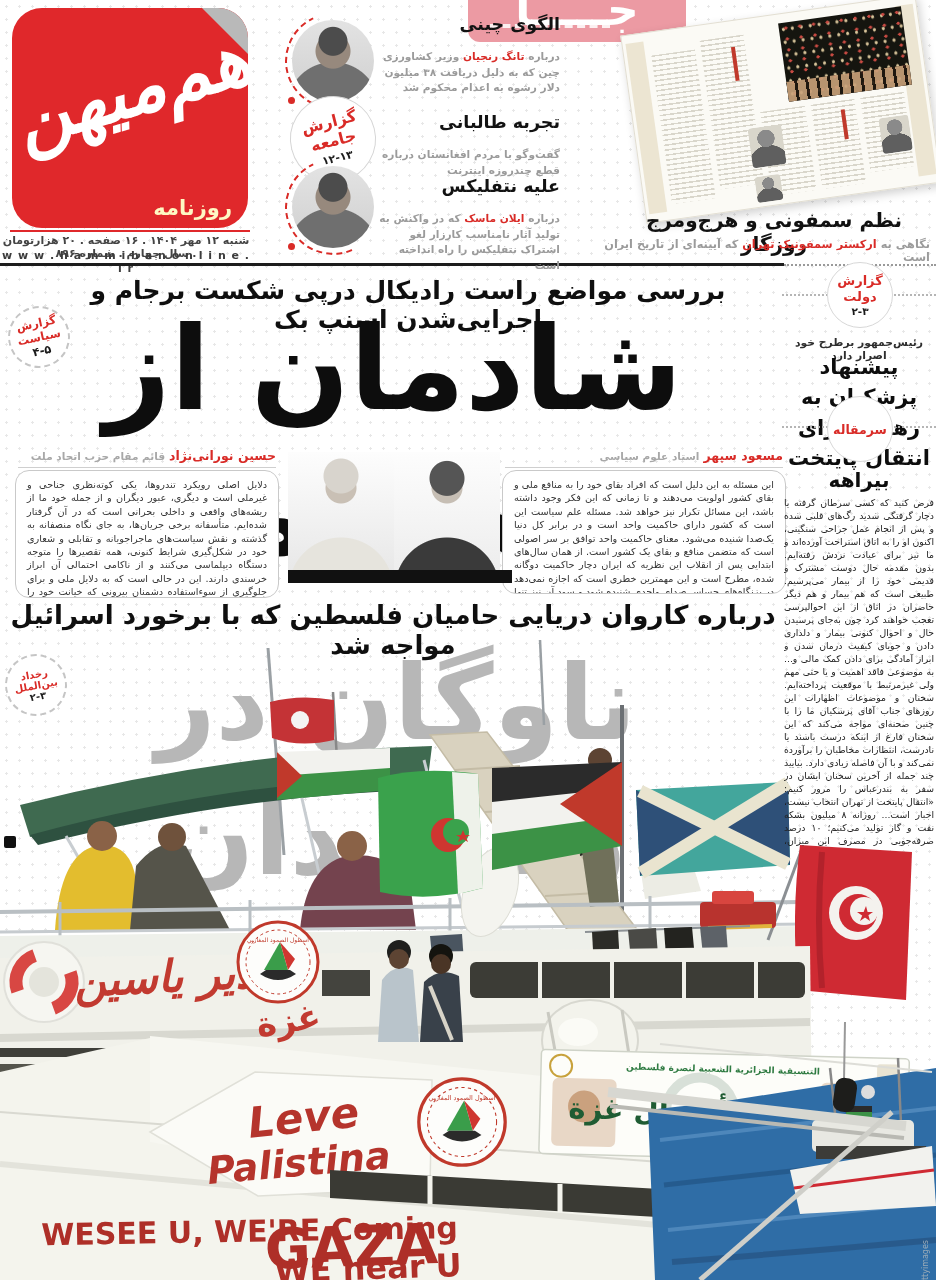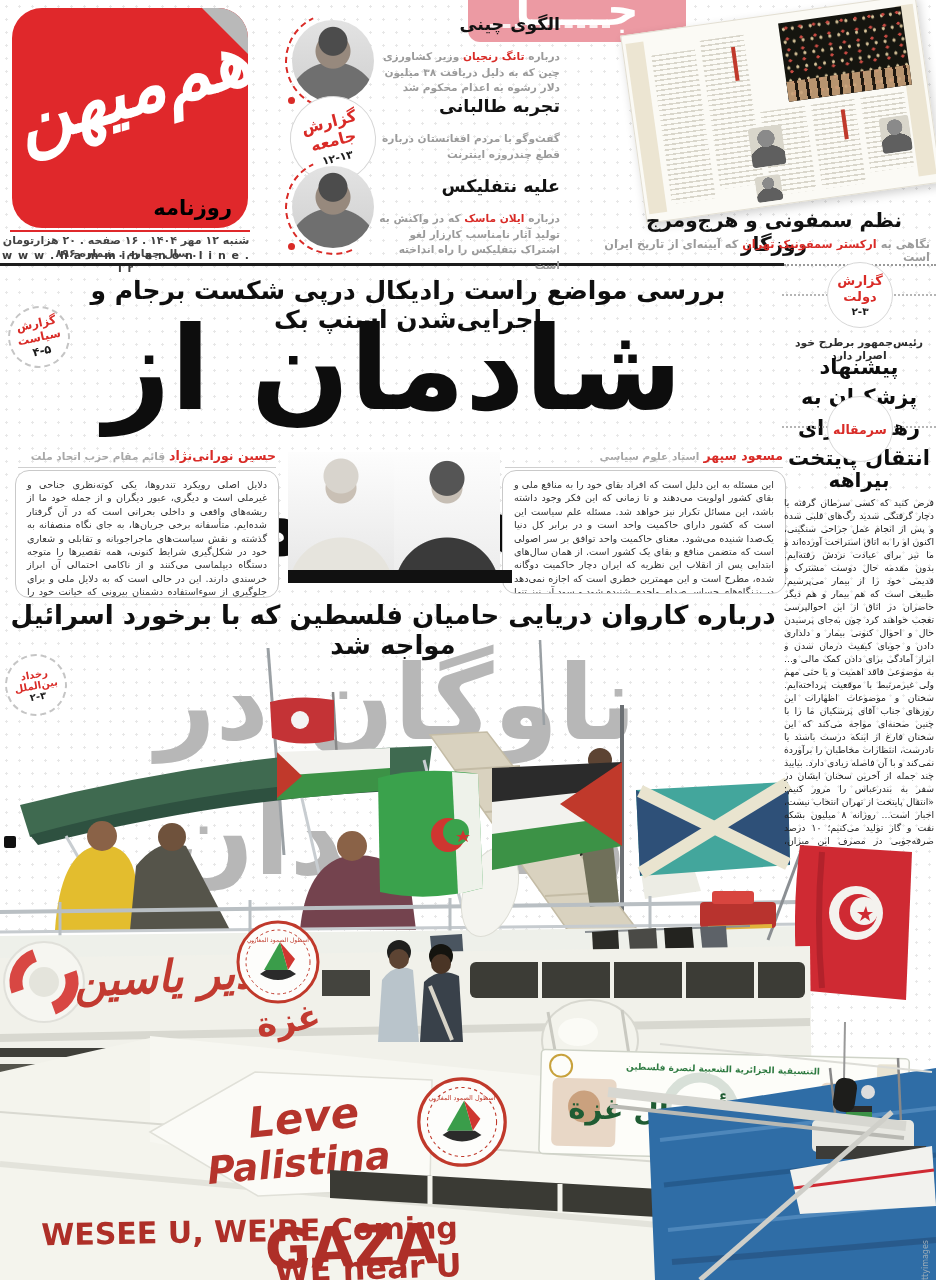--- a/index.html
+++ b/index.html
@@ -5,21 +5,21 @@
   html,body{margin:0;padding:0;background:#fff;}
   body{font-family:"DejaVu Sans", sans-serif;}
   #page{position:relative;width:936px;height:1280px;margin:0 auto;overflow:hidden;background:#fff;
         background-image:radial-gradient(#e7e7e7 1.1px, transparent 1.3px);background-size:13px 13px;}
   .abs{position:absolute;}
   .fa{direction:rtl;}
   
   .logo-box{left:12px;top:8px;width:236px;height:220px;background:#e0282b;border-radius:30px;overflow:hidden;}
   .logo-fold{position:absolute;top:0;right:0;width:0;height:0;border-top:46px solid #b9b9b9;border-left:46px solid transparent;}
   .logo-title{position:absolute;left:-30px;top:38px;width:300px;text-align:center;color:#fff;font-size:74px;font-weight:bold;font-style:italic;transform:rotate(-16deg);}
-  .logo-sub{position:absolute;right:16px;bottom:8px;color:#000000;font-size:21px;font-weight:bold;}
+  .logo-sub{position:absolute;right:16px;bottom:8px;color:#fef9c3;font-size:21px;font-weight:bold;}
   .red-rule{left:10px;top:230px;width:240px;height:2px;background:#e0282b;}
   .dateline{left:0;top:234px;width:252px;text-align:center;font-size:11px;font-weight:bold;color:#444;}
   .website{left:0;top:249px;width:252px;text-align:center;font-size:11px;font-weight:bold;color:#3c3c3c;letter-spacing:1px;}
   .main-divider{left:0;top:263px;width:784px;height:3px;background:#1d1d1d;}
   .right-divider{left:784px;top:264px;width:152px;border-top:2px dotted #9a9a9a;}
   
   .pink-crop{left:468px;top:0;width:218px;height:42px;background:#ec9aa3;border-radius:0 0 12px 12px;overflow:hidden;text-align:center;}
   .pink-crop span{display:inline-block;margin-top:-16px;color:#fff;font-size:44px;font-weight:bold;}
   .pink-dash{position:absolute;left:22px;top:24px;width:120px;border-top:4px dashed #fff;opacity:.85;}
   
@@ -116,21 +116,21 @@
   <div class="abs t-text fa" style="left:372px;top:14px;">
     <div class="t-title">الگوی چینی</div>
     <div class="t-desc"><span>درباره </span><span class="kw">تانگ رنجیان</span><span> وزیر کشاورزی چین که به دلیل دریافت ۳۸ میلیون دلار رشوه به اعدام محکوم شد</span></div>
   </div>
 
   <div class="abs t-badge" style="left:290px;top:96px;">
     <div class="b1">گزارش</div>
     <div class="b1">جامعه</div>
     <div class="b2">۱۲-۱۳</div>
   </div>
-  <div class="abs t-text fa" style="left:372px;top:96px;">
+  <div class="abs t-text fa" style="left:372px;top:112px;">
     <div class="t-title">تجربه طالبانی</div>
     <div class="t-desc">گفت‌وگو با مردم افغانستان درباره قطع چندروزه اینترنت</div>
   </div>
 
   <div class="abs t-photo" style="left:292px;top:166px;"></div>
   <div class="abs t-text fa" style="left:372px;top:176px;">
     <div class="t-title">علیه نتفلیکس</div>
     <div class="t-desc"><span>درباره </span><span class="kw">ایلان ماسک</span><span> که در واکنش به تولید آثار نامناسب کارزار لغو اشتراک نتفلیکس را راه انداخته است</span></div>
   </div>
 

